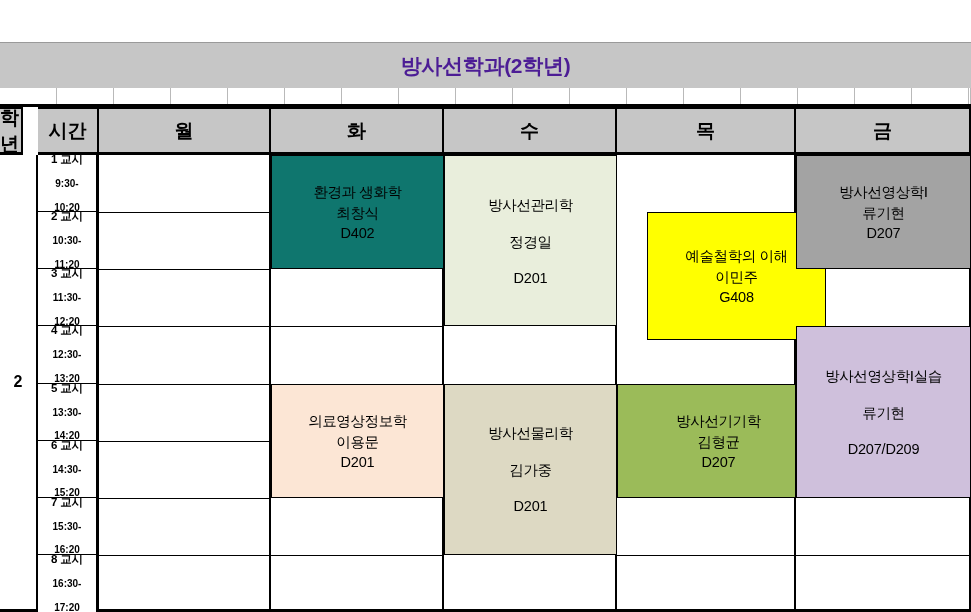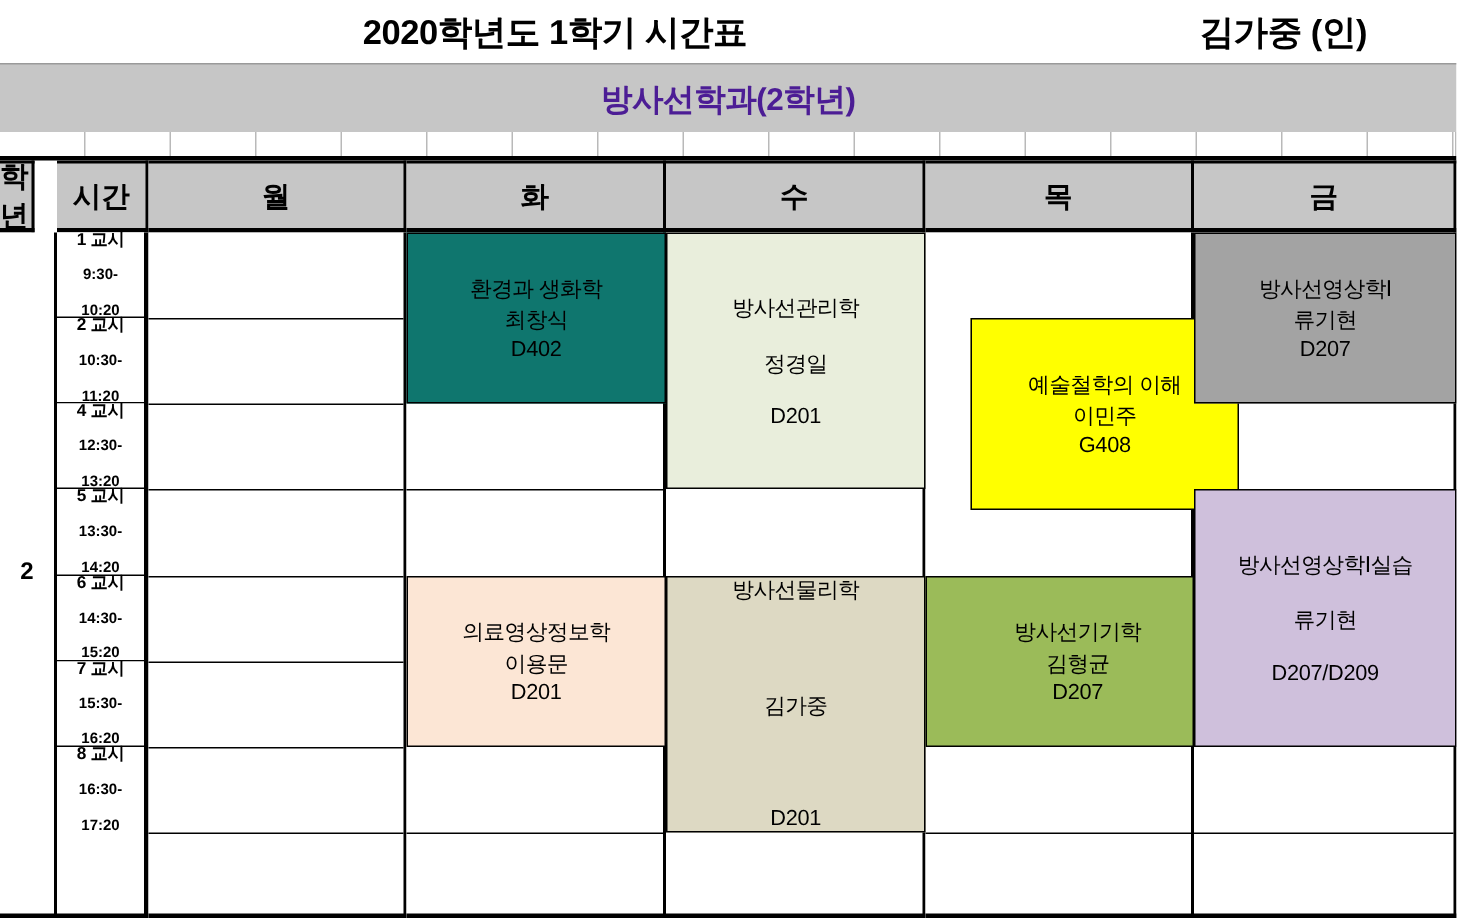--- a/index.html
+++ b/index.html
@@ -118,24 +118,20 @@
   .class-block .c-prof { font-size: 14.5px; letter-spacing: -0.4px; }
   .class-block .c-room { font-size: 14.5px; letter-spacing: -0.2px; }
   .gap-tight > div { margin: 1px 0; }
   .gap-loose > div { margin: 9px 0; }
 </style>
 </head>
 <body>
 
 <div id="sheet">
 
-  <div class="title-row">
-    <div class="title-main">2020학년도 1학기 시간표</div>
-    <div class="title-teacher">김가중 (인)</div>
-  </div>
 
   <div class="dept-band">방사선학과(2학년)</div>
 
   <div class="ruler" id="ruler">
       <div class="tick" style="width: 57px;"></div>
       <div class="tick" style="width: 57px;"></div>
       <div class="tick" style="width: 57px;"></div>
       <div class="tick" style="width: 57px;"></div>
       <div class="tick" style="width: 57px;"></div>
       <div class="tick" style="width: 57px;"></div>
@@ -167,20 +163,25 @@
           <div class="pn">1 교시</div>
           <div class="pt">9:30-</div>
           <div class="pt">10:20</div>
         </div>
         <div class="period">
           <div class="pn">2 교시</div>
           <div class="pt">10:30-</div>
           <div class="pt">11:20</div>
         </div>
         <div class="period">
+          <div class="pn">3 교시</div>
+          <div class="pt">11:30-</div>
+          <div class="pt">12:20</div>
+        </div>
+        <div class="period">
           <div class="pn">4 교시</div>
           <div class="pt">12:30-</div>
           <div class="pt">13:20</div>
         </div>
         <div class="period">
           <div class="pn">5 교시</div>
           <div class="pt">13:30-</div>
           <div class="pt">14:20</div>
         </div>
         <div class="period">
@@ -237,21 +238,21 @@
       <div class="class-block gap-tight" style="left: 796px; width: 175px; top: 48px; height: 114.25px; background: #a3a3a3;">
         <div class="c-name">방사선영상학Ⅰ</div>
         <div class="c-prof">류기현</div>
         <div class="c-room">D207</div>
       </div>
       <div class="class-block gap-tight" style="left: 271px; width: 173px; top: 276.5px; height: 114.25px; background: rgb(252, 230, 213);">
         <div class="c-name">의료영상정보학</div>
         <div class="c-prof">이용문</div>
         <div class="c-room">D201</div>
       </div>
-      <div class="class-block gap-loose" style="left: 444px; width: 173px; top: 276.5px; height: 171.375px; background: rgb(221, 217, 195); gap: 40px;">
+      <div class="class-block gap-loose" style="left: 444px; width: 173px; top: 276.5px; height: 171.375px; background: rgb(221, 217, 195);">
         <div class="c-name">방사선물리학</div>
         <div class="c-prof">김가중</div>
         <div class="c-room">D201</div>
       </div>
       <div class="class-block gap-tight" style="left: 617px; width: 179px; top: 276.5px; height: 114.25px; background: rgb(155, 187, 89); padding-left: 24px;">
         <div class="c-name">방사선기기학</div>
         <div class="c-prof">김형균</div>
         <div class="c-room">D207</div>
       </div>
       <div class="class-block gap-loose" style="left: 796px; width: 175px; top: 219.375px; height: 171.375px; background: rgb(207, 192, 220);">

